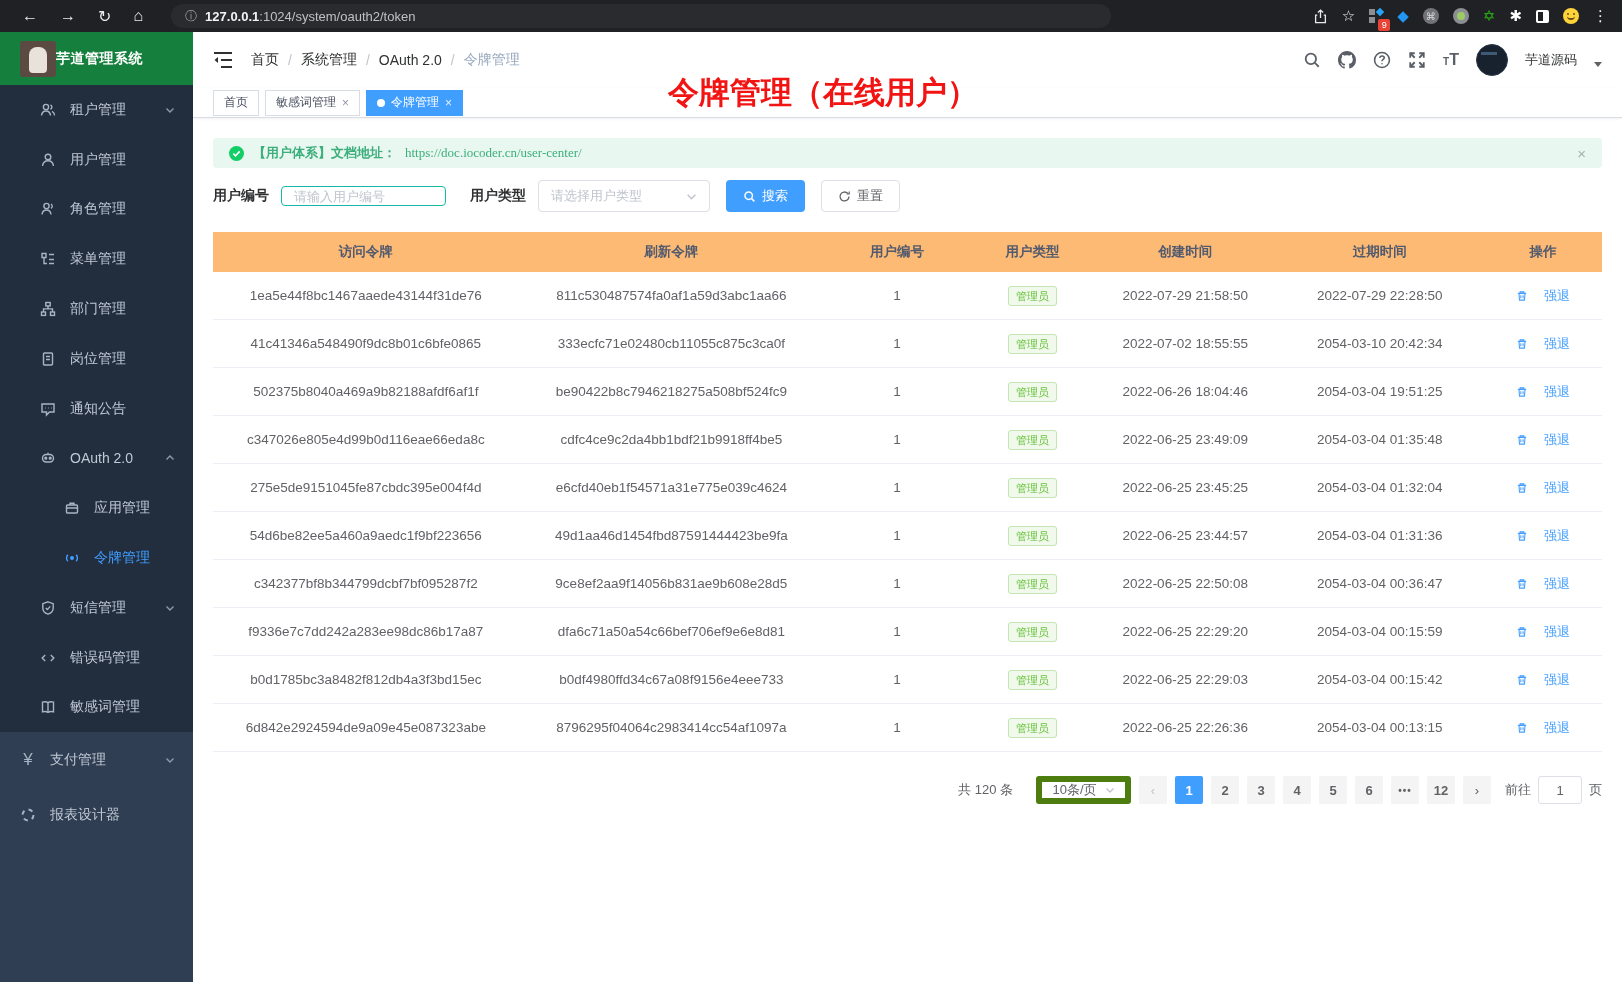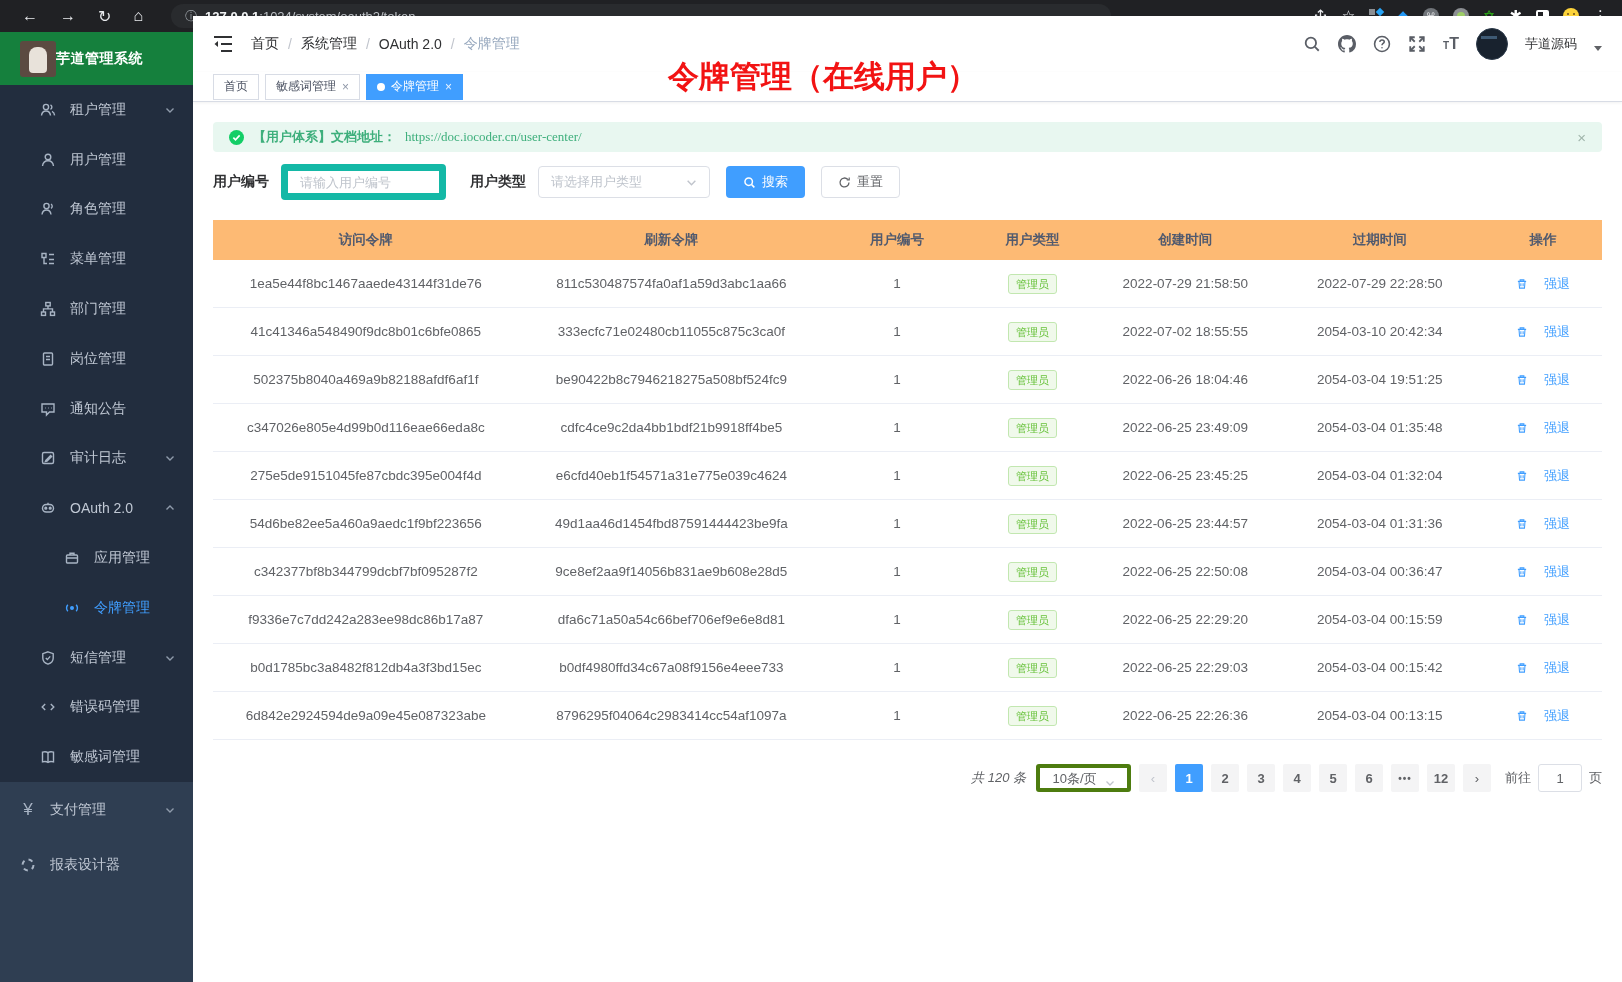--- a/index.html
+++ b/index.html
@@ -42,21 +42,21 @@
   .s-item .s-ico { width:16px; height:16px; margin-right:14px; color:#a8b4c4; flex:none; }
   .s-item.lvl2 { padding-left:40px; }
   .s-item.lvl3 { padding-left:64px; }
   .s-item.root { padding-left:20px; height:55px; }
   .s-item.active { color:#409eff; }
   .s-item.active .s-ico { color:#409eff; }
   .s-arrow { position:absolute; right:18px; width:10px; height:10px; color:#8f9bab; }
   .yen-ico { font-size:17px; margin-right:14px; color:#a8b4c4; width:16px; text-align:center; }
 
   
-  .main { position:absolute; left:193px; top:16px; width:1429px; height:950px; background:#fff; }
+  .main { position:absolute; left:193px; top:32px; width:1429px; height:950px; background:#fff; }
   .app-header { height:56px; display:flex; align-items:center; padding:0 20px; }
   .fold-icon { width:20px; height:18px; color:#303133; cursor:pointer; }
   .breadcrumb { display:flex; align-items:center; gap:9px; margin-left:18px; font-size:14px; color:#303133; }
   .breadcrumb .sep { color:#c0c4cc; }
   .breadcrumb .last { color:#97a8be; }
   .hdr-right { margin-left:auto; display:flex; align-items:center; gap:17px; color:#5a5e66; }
   .hdr-ic { width:18px; height:18px; cursor:pointer; color:#5a5e66; }
   .font-ic { font-weight:700; cursor:pointer; color:#5a5e66; }
   .font-ic .small { font-size:10px; } .font-ic .big { font-size:16px; }
   .avatar { width:32px; height:32px; border-radius:50%; background:#18222e; border:1px solid #2c3a4a; position:relative; overflow:hidden; cursor:pointer; }
@@ -76,21 +76,21 @@
   .content { padding:20px; }
   .notice-bar { height:30px; background:#e8f7f0; border-radius:4px; display:flex; align-items:center; padding:0 16px; gap:9px; font-size:13px; }
   .notice-check { width:15px; height:15px; border-radius:50%; background:#13ce66; color:#fff; display:flex; align-items:center; justify-content:center; flex:none; }
   .notice-check svg { width:9px; height:9px; }
   .notice-text { color:#3eaf7c; font-weight:700; }
   .notice-link { color:#3eaf7c; cursor:pointer;font-family:Liberation Serif, serif; }
   .notice-close { margin-left:auto; color:#a0b5ab; font-size:15px; cursor:pointer; }
 
   .filter-row { display:flex; align-items:center; margin-top:12px; gap:12px; }
   .f-label { font-size:14px; font-weight:700; color:#303133; }
-  .f-input { width:165px; height:36px; border:7px solid #14b8a6; border-radius:4px; padding:0 12px; font-size:13px; color:#606266; outline:none; font-family:inherit; }
+  .f-input { width:165px; height:20px; border:1px solid #14b8a6; border-radius:4px; padding:0 12px; font-size:13px; color:#606266; outline:none; font-family:inherit; }
   .f-input::placeholder { color:#bfc4cc; }
   .f-select { width:172px; height:32px; border:1px solid #dcdfe6; border-radius:4px; padding:0 12px; font-size:13px; color:#bfc4cc; display:flex; align-items:center; justify-content:space-between; cursor:pointer; }
   .f-select svg { width:11px; height:11px; color:#c0c4cc; }
   .btn { height:32px; border-radius:4px; font-size:13px; display:inline-flex; align-items:center; gap:6px; padding:0 16px; cursor:pointer; border:1px solid transparent; font-family:inherit; }
   .btn-primary { background:#409eff; color:#fff; margin-left:4px; }
   .btn-plain { background:#fff; border-color:#dcdfe6; color:#606266; margin-left:4px; }
   .btn svg { width:13px; height:13px; }
 
   
   .table { margin-top:20px; font-size:13.5px; }
@@ -98,22 +98,22 @@
   .t-row { display:flex; height:48px; align-items:center; border-bottom:1px solid #ebeef5; color:#606266; }
   .t-cell { text-align:center; padding:0 6px; overflow:hidden; white-space:nowrap; }
   .col-access{width:22%;} .col-refresh{width:22%;} .col-uid{width:10.5%;} .col-utype{width:9%;}
   .col-created{width:13%;} .col-expires{width:15%;} .col-action{width:8.5%;}
   .badge-success { display:inline-block; background:#f0f9eb; border:1px solid #c2e7b0; color:#67c23a; font-size:11px; line-height:18px; padding:0 7px; border-radius:3px; }
   .link-danger { color:#409eff; cursor:pointer; display:inline-flex; align-items:center; gap:16px; font-size:13px; }
   .link-danger svg { width:12px; height:12px; }
 
   
   .pager { display:flex; align-items:center; justify-content:flex-end; margin-top:24px; gap:8px; font-size:13px; color:#606266; }
-  .pg-total { margin-right:2px;font-style:italic; }
-  .pg-size { width:95px; height:28px; border:4px solid #4d7c0f; border-radius:3px; display:flex; align-items:flex-end; justify-content:center; gap:8px; cursor:pointer; color:#606266; }
+  .pg-total { margin-right:15px; }
+  .pg-size { width:95px; height:28px; border:6px solid #4d7c0f; border-radius:3px; display:flex; align-items:center; justify-content:center; gap:8px; cursor:pointer; color:#606266; }
   .pg-size svg { width:10px; height:10px; color:#c0c4cc; }
   .pg-btn { min-width:28px; height:28px; background:#f4f4f5; border-radius:2px; display:flex; align-items:center; justify-content:center; font-weight:700; color:#606266; cursor:pointer; padding:0 4px; }
   .pg-btn.arrow { color:#c0c4cc; font-weight:400; }
   .pg-btn.arrow.next { color:#606266; }
   .pg-btn.current { background:#409eff; color:#fff; }
   .pg-goto { display:flex; align-items:center; gap:7px; margin-left:6px; }
   .pg-input { width:44px; height:28px; border:1px solid #dcdfe6; border-radius:3px; text-align:center; font-size:13px; color:#606266; outline:none; font-family:inherit; }
 </style>
 </head>
 <body>
@@ -213,30 +213,20 @@
           <path d="M6 5.5h4M6 8.5h4"></path>
         </svg>
       <span>岗位管理</span>
     </div>
     <div class="s-item lvl2">
       <svg class="s-ico" viewBox="0 0 16 16" fill="none" stroke="currentColor" stroke-width="1.4">
           <path d="M2 3h12v8H9.5l-3 3v-3H2z"></path>
           <path d="M5 7h.5M8 7h.5M11 7h.5"></path>
         </svg>
       <span>通知公告</span>
-    </div>
-    <div class="s-item lvl2">
-      <svg class="s-ico" viewBox="0 0 16 16" fill="none" stroke="currentColor" stroke-width="1.4">
-          <rect x="2.5" y="2.5" width="11" height="11" rx="1.5"></rect>
-          <path d="M6 10.2l4.6-4.6 1 1L7 11.2l-1.6.4z"></path>
-        </svg>
-      <span>审计日志</span>
-      <svg class="s-arrow" viewBox="0 0 10 10" fill="none" stroke="currentColor" stroke-width="1.4">
-          <path d="M1.5 3.5L5 7l3.5-3.5"></path>
-        </svg>
     </div>
     <div class="s-item lvl2">
       <svg class="s-ico" viewBox="0 0 16 16" fill="none" stroke="currentColor" stroke-width="1.4">
           <rect x="2.5" y="4.5" width="11" height="7.5" rx="3.7"></rect>
           <circle cx="5.8" cy="8.2" r=".9" fill="currentColor"></circle>
           <circle cx="10.2" cy="8.2" r=".9" fill="currentColor"></circle>
           <path d="M8 4.5V2.8"></path>
         </svg>
       <span>OAuth 2.0</span>
       <svg class="s-arrow" viewBox="0 0 10 10" fill="none" stroke="currentColor" stroke-width="1.4">

